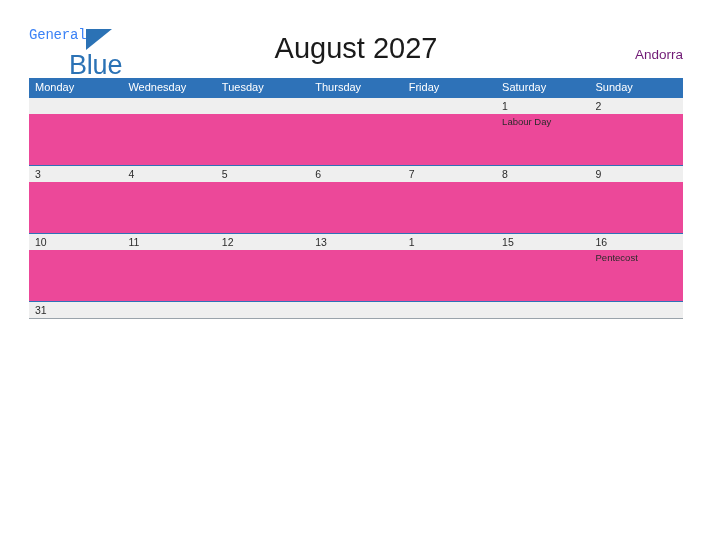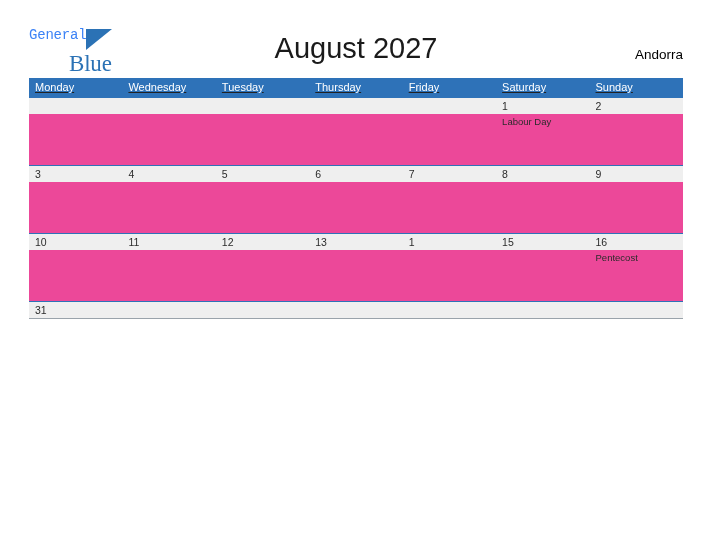--- a/index.html
+++ b/index.html
@@ -50,61 +50,59 @@
     vertical-align: top;
     width: 0;
     height: 0;
     position: relative;
     top: 1px;
     border-left: 26px solid #2b72b5;
     border-bottom: 21px solid transparent;
   }
   .brand-row2 {
     display: block;
-    font-size: 23px;
+    font-size: 27px;
     color: #2b72b5;
     letter-spacing: -0.2px;
     margin-top: 1px;
     padding-left: 40px;
-    font-family: Liberation Serif, serif;
   }
 
   .cal-title {
     position: absolute;
     left: 0;
     right: 0;
     top: 32px;
     text-align: center;
     font-size: 29px;
     font-weight: normal;
     color: #1a1a1a;
     letter-spacing: 0px;
   }
 
   .cal-country {
     position: absolute;
     right: 29px;
     top: 47px;
     font-size: 13.5px;
-    color: #000000;
+    color: #701a75;
   }
 
   
   .calendar {
     position: absolute;
     left: 29px;
     top: 78px;
     width: 654px;
   }
 
   .weekday-header {
     display: flex;
     background: #2e72b8;
     height: 19px;
-    text-decoration: underline;
   }
   .weekday-cell {
     flex: 1 1 0;
     font-size: 11px;
     color: #ffffff;
     line-height: 19px;
     padding-left: 6px;
     box-sizing: border-box;
     white-space: nowrap;
     overflow: hidden;

